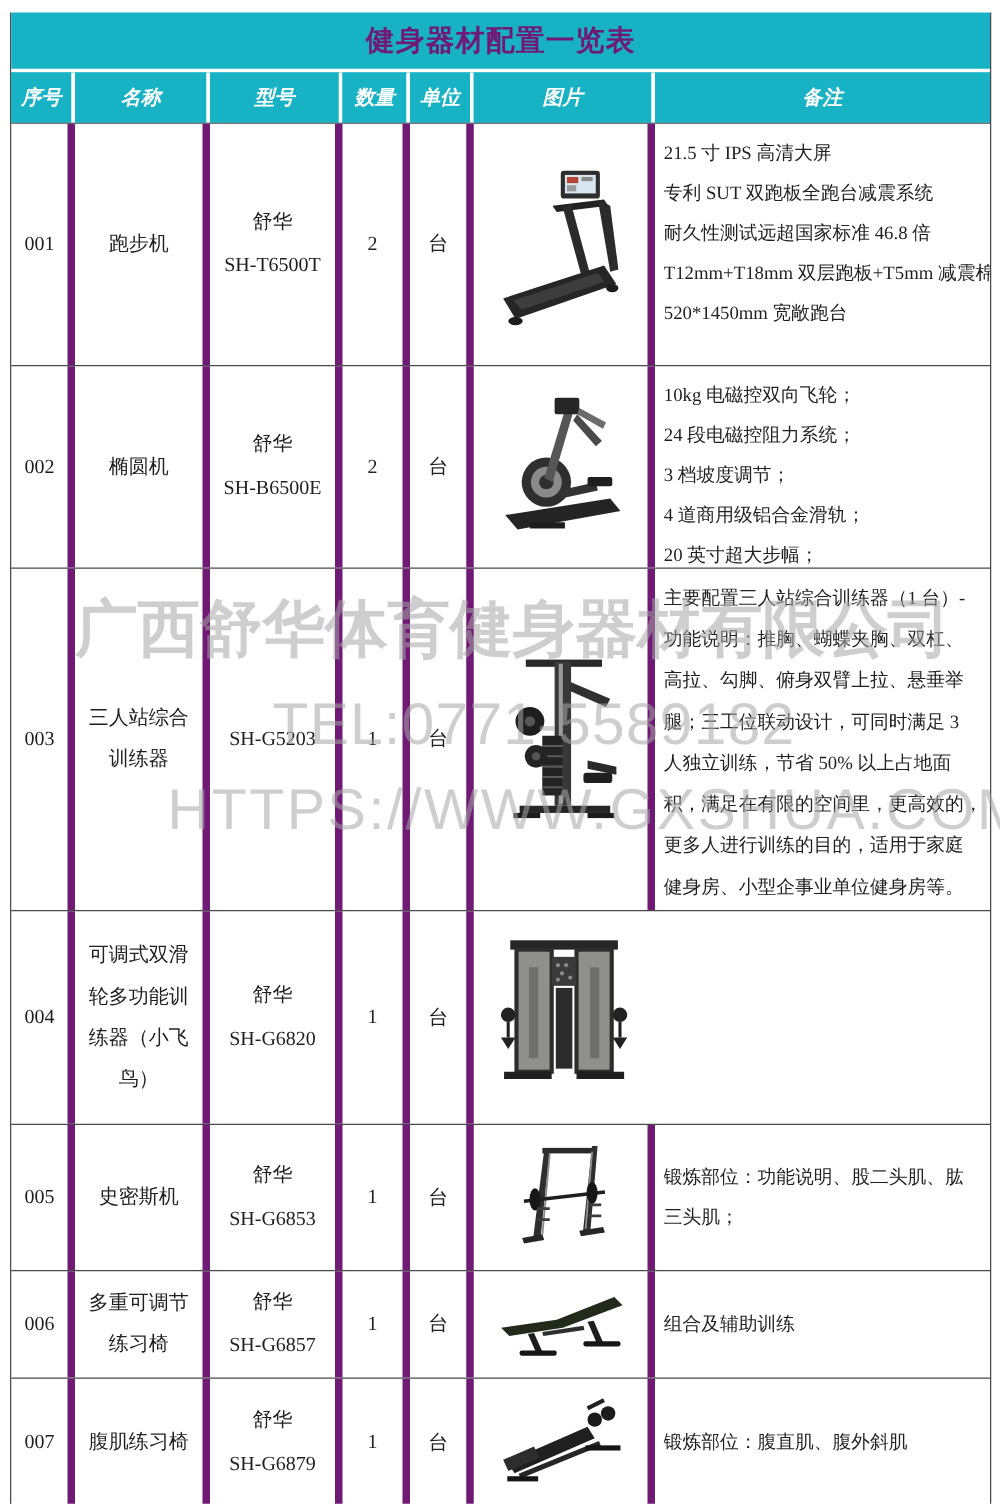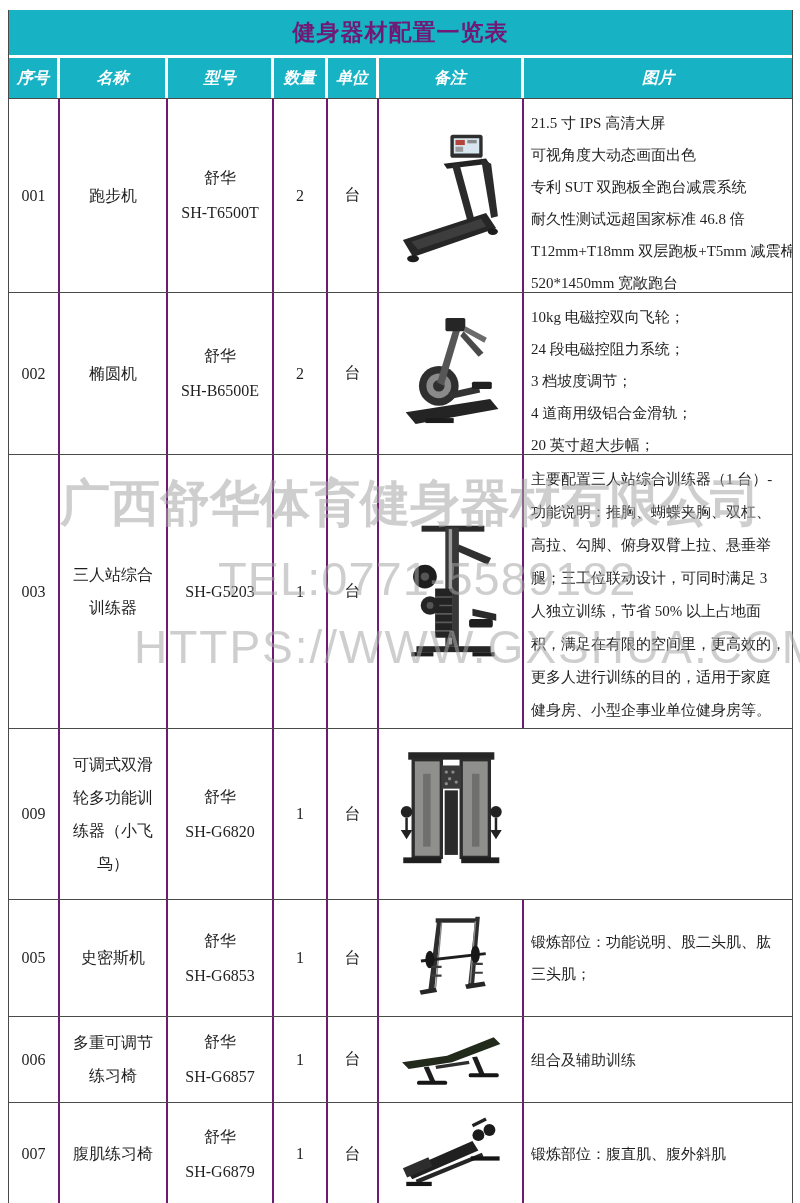--- a/index.html
+++ b/index.html
@@ -12,21 +12,21 @@
        font-family:"Liberation Sans","DejaVu Sans",sans-serif;}
   .grid{display:grid;grid-template-columns:51px 108px 106px 54px 51px 145px 268px;}
   .head-row{height:40px;background:var(--accent,#17b2c4);font-style:italic;}
   .head-cell{background:var(--accent,#17b2c4);color:#fff;font-weight:bold;font-size:16px;
        display:flex;align-items:center;justify-content:center;border-right:3px solid #fff;box-sizing:border-box;
        font-family:"Liberation Sans","DejaVu Sans",sans-serif;}
   .head-cell:last-child{border-right:none;}
   #body-rows{border-top:1px solid #4a4a4a;}
   .row{border-bottom:1px solid #4a4a4a;}
   .row:last-child{border-bottom:none;}
-  .cell{box-sizing:border-box;border-right:2px solid #701a75;display:flex;flex-direction:column;
+  .cell{box-sizing:border-box;border-right:6px solid #701a75;display:flex;flex-direction:column;
        align-items:center;justify-content:center;font-size:16px;overflow:hidden;}
   .cell:last-child{border-right:none;}
   .name-line,.model-line{line-height:1;white-space:nowrap;}
   .name-cell{gap:17px;}
   .model-cell{gap:19px;}
   .remark-cell{align-items:flex-start;padding-left:7px;padding-right:2px;font-size:15px;}
   .remark-cell.top{justify-content:flex-start;padding-top:8px;}
   .remark-cell.center{justify-content:center;}
   .remark-line{line-height:32px;white-space:nowrap;}
   .image-cell{padding:4px;}
@@ -45,22 +45,22 @@
 <div class="watermark wm3">HTTPS://WWW.GXSHUA.COM</div>
 
 <div class="tbl">
   <div class="title-bar">健身器材配置一览表</div>
   <div class="grid head-row">
     <div class="head-cell">序号</div>
     <div class="head-cell">名称</div>
     <div class="head-cell">型号</div>
     <div class="head-cell">数量</div>
     <div class="head-cell">单位</div>
+    <div class="head-cell">图片</div>
     <div class="head-cell">备注</div>
-    <div class="head-cell">图片</div>
   </div>
   <div id="body-rows">
       <div class="grid row" style="height: 193px;">
         <div class="cell seq-cell">001</div>
         <div class="cell name-cell">
           <div class="name-line">跑步机</div>
         </div>
         <div class="cell model-cell">
           <div class="model-line">舒华</div>
           <div class="model-line">SH-T6500T</div>
@@ -78,21 +78,20 @@
    <path d="M80 56 L100 130 L92 133 L72 60 Z" fill="#2b2b2b"></path>
    <path d="M106 52 L118 58 L126 120 L118 122 Z" fill="#2b2b2b"></path>
    <path d="M14 148 L112 116 L124 134 L26 168 Z" fill="#262626"></path>
    <path d="M24 150 L106 123 L112 132 L32 159 Z" fill="#3d3d3d"></path>
    <ellipse cx="26" cy="170" rx="7" ry="4" fill="#1c1c1c"></ellipse>
             <ellipse cx="120" cy="138" rx="6" ry="4" fill="#1c1c1c"></ellipse>
  </svg>
         </div>
         <div class="cell remark-cell top">
           <div class="remark-line">21.5 寸 IPS 高清大屏</div>
-          <div class="remark-line">可视角度大动态画面出色</div>
           <div class="remark-line">专利 SUT 双跑板全跑台减震系统</div>
           <div class="remark-line">耐久性测试远超国家标准 46.8 倍</div>
           <div class="remark-line">T12mm+T18mm 双层跑板+T5mm 减震棉</div>
           <div class="remark-line">520*1450mm 宽敞跑台</div>
         </div>
       </div>
       <div class="grid row" style="height: 161px;">
         <div class="cell seq-cell">002</div>
         <div class="cell name-cell">
           <div class="name-line">椭圆机</div>
@@ -161,21 +160,21 @@
           <div class="remark-line" style="line-height: 33px;">功能说明：推胸、蝴蝶夹胸、双杠、</div>
           <div class="remark-line" style="line-height: 33px;">高拉、勾脚、俯身双臂上拉、悬垂举</div>
           <div class="remark-line" style="line-height: 33px;">腿；三工位联动设计，可同时满足 3</div>
           <div class="remark-line" style="line-height: 33px;">人独立训练，节省 50% 以上占地面</div>
           <div class="remark-line" style="line-height: 33px;">积，满足在有限的空间里，更高效的，</div>
           <div class="remark-line" style="line-height: 33px;">更多人进行训练的目的，适用于家庭</div>
           <div class="remark-line" style="line-height: 33px;">健身房、小型企事业单位健身房等。</div>
         </div>
       </div>
       <div class="grid row" style="height: 170px;">
-        <div class="cell seq-cell">009</div>
+        <div class="cell seq-cell">004</div>
         <div class="cell name-cell">
           <div class="name-line">可调式双滑</div>
           <div class="name-line">轮多功能训</div>
           <div class="name-line">练器（小飞</div>
           <div class="name-line">鸟）</div>
         </div>
         <div class="cell model-cell">
           <div class="model-line">舒华</div>
           <div class="model-line">SH-G6820</div>
         </div>

